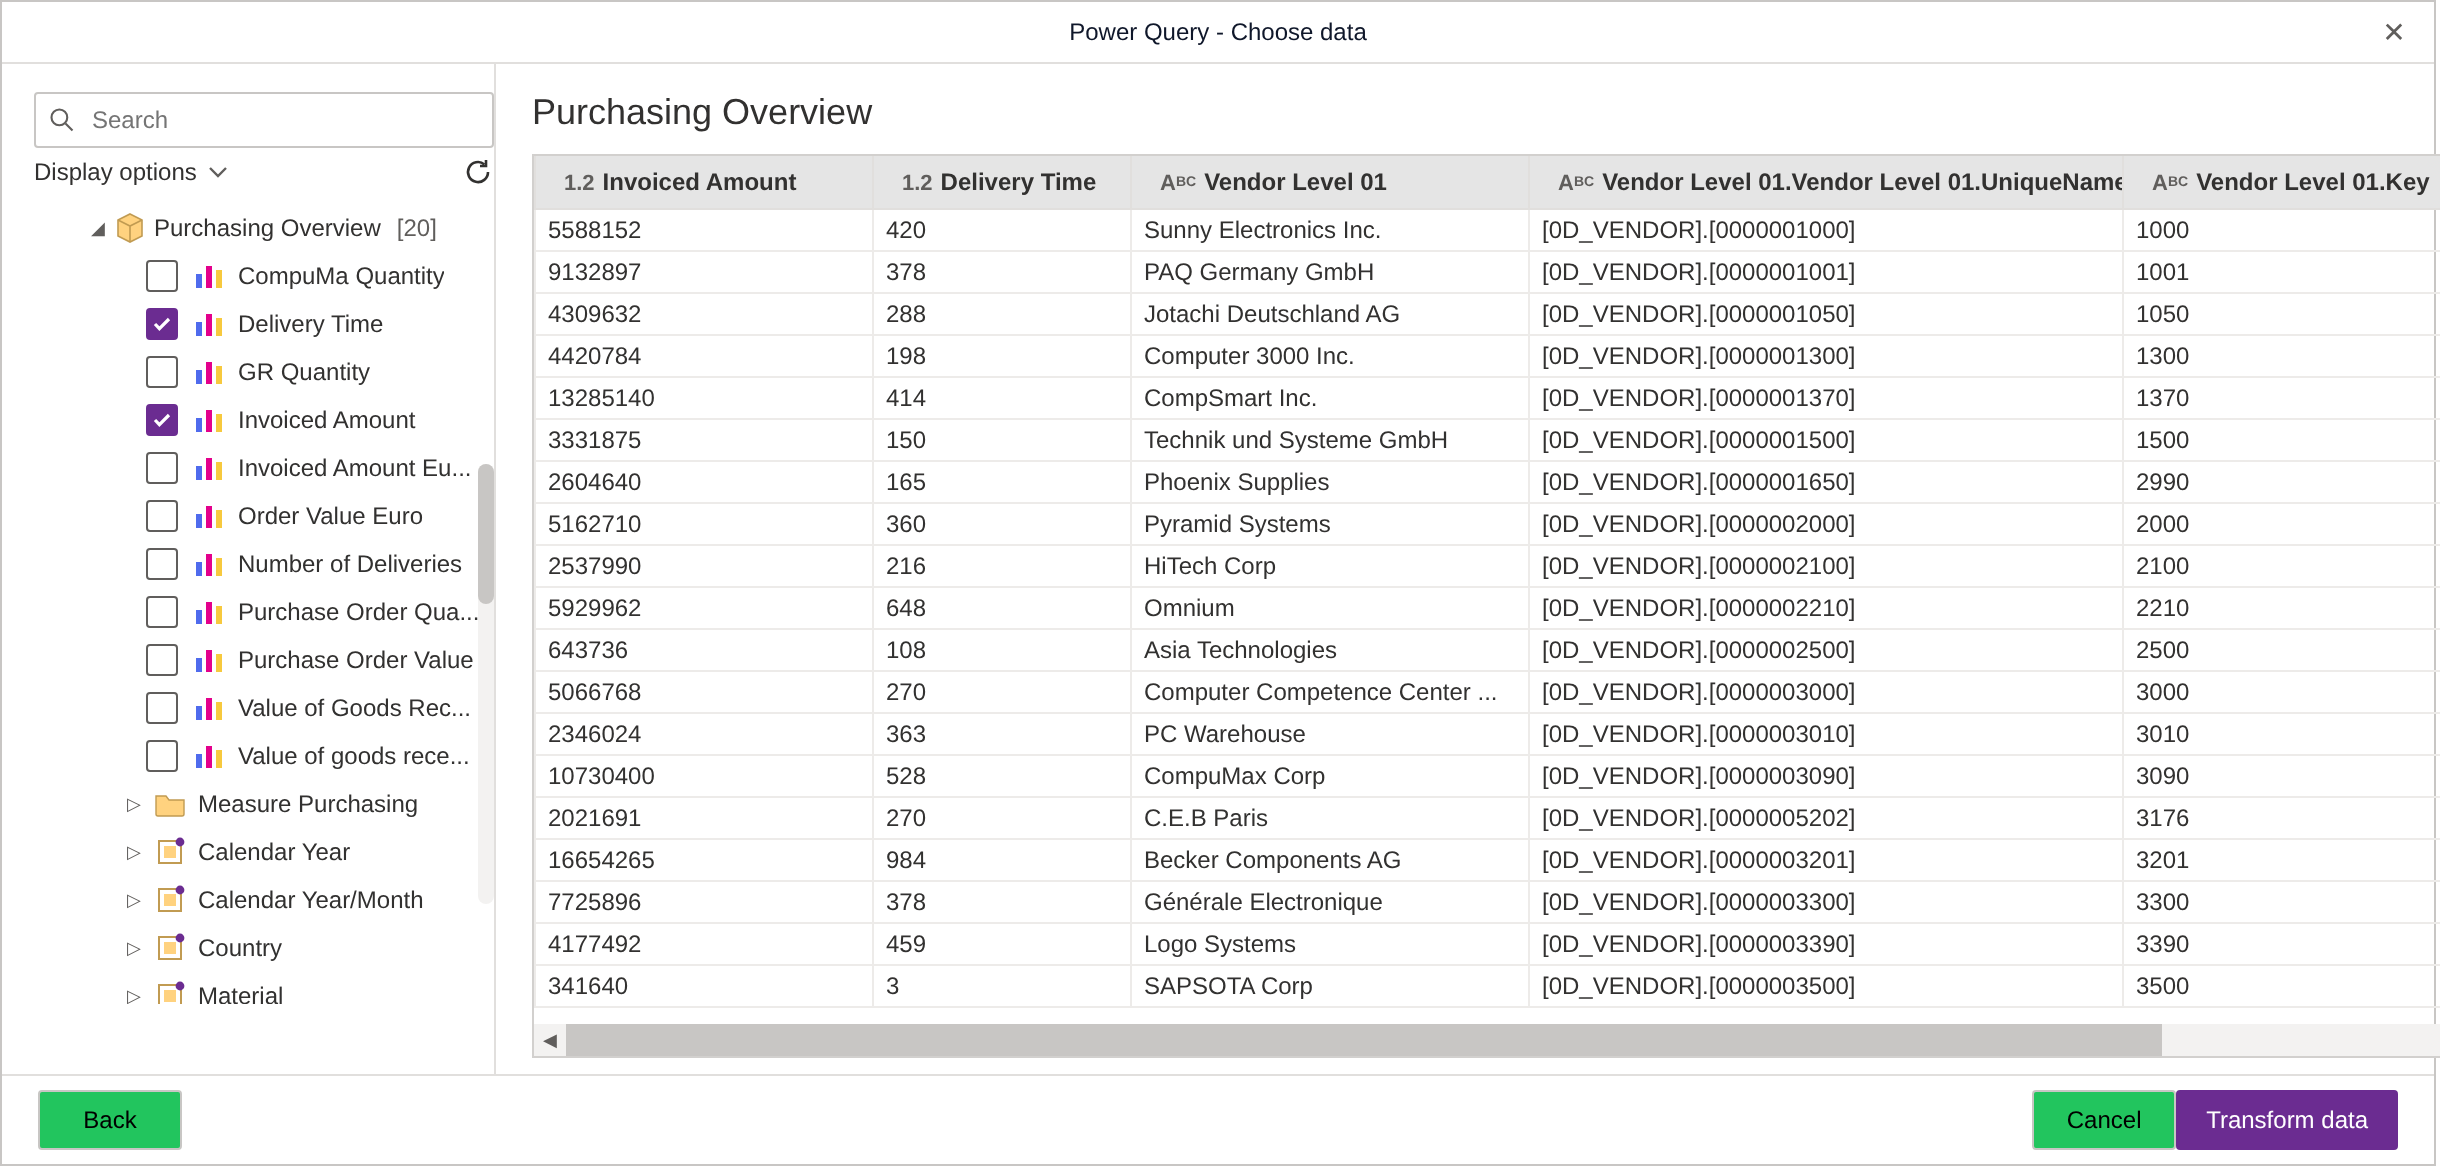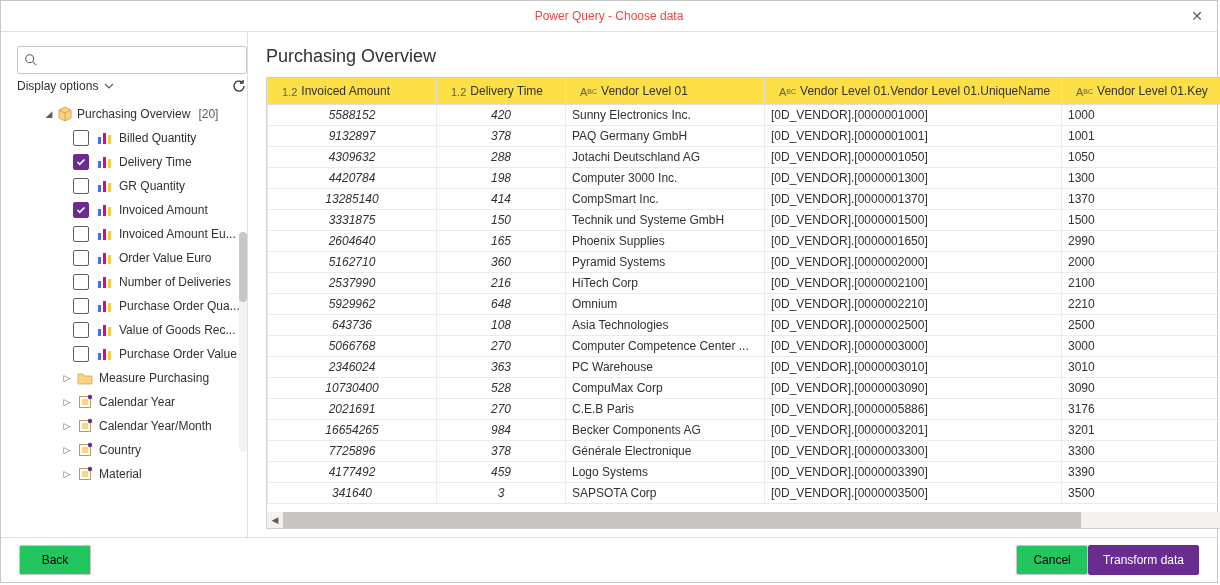--- a/index.html
+++ b/index.html
@@ -1,18 +1,18 @@
 <!DOCTYPE html>
 <html><head>
 <meta charset="utf-8">
 <style>
   html,body{margin:0;padding:0;width:1220px;height:585px;font-family:"Segoe UI",Tahoma,sans-serif;font-size:12px;color:#323130;background:#fff;overflow:hidden}
   .window{position:relative;width:1216px;height:581px;border:1px solid #c8c6c4;margin:0}
   .titlebar{height:30px;display:flex;align-items:center;justify-content:center;border-bottom:1px solid #e1dfdd;position:relative}
-  .title-text{color:#ef4444}
+  .title-text{color:#0f172a}
   .close-x{position:absolute;right:8px;top:7px;font-size:14px;color:#605e5c;cursor:pointer;width:24px;text-align:center}
   .body{display:flex;height:505px}
   
   .left{width:255px;border-right:1px solid #e1dfdd;padding:14px 0 0 16px;box-sizing:border-box;position:relative}
   .search-wrap{display:flex;align-items:center;border:1px solid #c8c6c4;border-radius:2px;width:230px;height:28px;padding:0 6px;box-sizing:border-box}
   .search-wrap svg{flex:0 0 14px}
   .search-wrap input{border:none;outline:none;flex:1;font-size:12px;color:#605e5c;margin-left:6px;background:transparent}
   .display-row{display:flex;align-items:center;width:230px;margin-top:4px}
   .display-label{color:#323130}
   .chev{margin-left:6px;display:inline-flex;align-items:center}
@@ -35,24 +35,24 @@
   .grp .exp{width:12px;text-align:center;color:#605e5c;font-size:9px;margin-right:4px}
   .folder-ic,.kf-ic{display:inline-flex;margin-right:6px}
   
   .right{flex:1;display:flex;flex-direction:column;padding:14px 18px 8px 18px;box-sizing:border-box}
   .rhead{display:flex;align-items:center}
   .ovtitle{font-size:18px;color:#323130}
   .rhead .refresh-small{margin-left:auto}
   .grid-wrap{margin-top:10px;border:1px solid #d2d0ce;flex:1;display:flex;flex-direction:column;overflow:hidden}
   .grid{flex:1;overflow:hidden;position:relative}
   .tbl{border-collapse:collapse;width:100%;table-layout:fixed}
-  .tbl th{background:#fde047;border:1px solid #e1dfdd;border-top:none;height:26px;text-align:left;font-weight:400;padding:0 14px;white-space:nowrap;overflow:hidden}
+  .tbl th{background:#e5e5e5;border:1px solid #e1dfdd;border-top:none;height:26px;text-align:left;font-weight:700;padding:0 14px;white-space:nowrap;overflow:hidden}
   .tbl th .type-ic{color:#605e5c;margin-right:4px;display:inline-flex;align-items:center;vertical-align:middle}
   .tbl td{border:1px solid #edebe9;height:20px;padding:0 6px;white-space:nowrap;overflow:hidden;text-overflow:ellipsis;font-size:12px}
-  .num{text-align:center;font-style:italic}
+  .num{text-align:left;}
   .vscroll{position:absolute;right:0;top:0;width:16px;height:100%;background:#f3f2f1}
   .vthumb{width:16px;height:300px;background:#c8c6c4}
   .hscroll{height:16px;background:#f3f2f1;display:flex;align-items:center}
   .harr{width:16px;height:16px;display:flex;align-items:center;justify-content:center;font-size:9px;color:#605e5c;cursor:pointer}
   .htrack{flex:1;height:16px;display:flex;align-items:center}
   .hthumb{height:16px;background:#c8c6c4;width:78%}
   
   .footer{height:44px;border-top:1px solid #e1dfdd;display:flex;align-items:center;padding:0 18px}
   .btn{height:30px;min-width:72px;padding:0 14px;border:1px solid #c8c6c4;background:#22c55e;border-radius:2px;font-size:12px;cursor:pointer}
   .btn.primary{background:#6b2c91;border-color:#6b2c91;color:#fff}
@@ -69,20 +69,21 @@
   </div>
 
   <div class="body">
 
     <div class="left">
       <div class="search-wrap">
         <svg width="14" height="14" viewBox="0 0 16 16">
             <circle cx="6.5" cy="6.5" r="4.5" fill="none" stroke="#605e5c" stroke-width="1.2"></circle>
             <line x1="10" y1="10" x2="14" y2="14" stroke="#605e5c" stroke-width="1.2"></line>
           </svg>
+        <input placeholder="Search" style="">
       </div>
       <div class="display-row">
         <span class="display-label">Display options</span>
         <span class="chev">
             <svg width="10" height="10" viewBox="0 0 10 10">
               <path d="M1 3l4 4 4-4" fill="none" stroke="#605e5c" stroke-width="1.2"></path>
             </svg>
           </span>
         <span class="refresh-small">
             <svg width="16" height="16" viewBox="0 0 16 16">
@@ -106,21 +107,21 @@
         </div>
           <div class="leaf">
             <span class="cb"></span>
             <span class="bars-ic">
               <svg width="16" height="14" viewBox="0 0 16 14">
                 <rect x="1" y="6" width="3" height="7" fill="#4f6bed"></rect>
                 <rect x="6" y="2" width="3" height="11" fill="#e3008c"></rect>
                 <rect x="11" y="4" width="3" height="9" fill="#f7c93e"></rect>
               </svg>
             </span>
-            <span class="leaf-label">Billed Quantity</span>
+            <span class="leaf-label">CompuMa Quantity</span>
           </div>
           <div class="leaf">
             <span class="cb checked">
               <svg width="10" height="10" viewBox="0 0 10 10">
                 <path d="M1.5 5l2.2 2.3L8.5 2.5" fill="none" stroke="#fff" stroke-width="1.6"></path>
               </svg>
             </span>
             <span class="bars-ic">
               <svg width="16" height="14" viewBox="0 0 16 14">
                 <rect x="1" y="6" width="3" height="7" fill="#4f6bed"></rect>
@@ -202,32 +203,43 @@
           </div>
           <div class="leaf">
             <span class="cb"></span>
             <span class="bars-ic">
               <svg width="16" height="14" viewBox="0 0 16 14">
                 <rect x="1" y="6" width="3" height="7" fill="#4f6bed"></rect>
                 <rect x="6" y="2" width="3" height="11" fill="#e3008c"></rect>
                 <rect x="11" y="4" width="3" height="9" fill="#f7c93e"></rect>
               </svg>
             </span>
+            <span class="leaf-label">Purchase Order Value</span>
+          </div>
+          <div class="leaf">
+            <span class="cb"></span>
+            <span class="bars-ic">
+              <svg width="16" height="14" viewBox="0 0 16 14">
+                <rect x="1" y="6" width="3" height="7" fill="#4f6bed"></rect>
+                <rect x="6" y="2" width="3" height="11" fill="#e3008c"></rect>
+                <rect x="11" y="4" width="3" height="9" fill="#f7c93e"></rect>
+              </svg>
+            </span>
             <span class="leaf-label">Value of Goods Rec...</span>
           </div>
           <div class="leaf">
             <span class="cb"></span>
             <span class="bars-ic">
               <svg width="16" height="14" viewBox="0 0 16 14">
                 <rect x="1" y="6" width="3" height="7" fill="#4f6bed"></rect>
                 <rect x="6" y="2" width="3" height="11" fill="#e3008c"></rect>
                 <rect x="11" y="4" width="3" height="9" fill="#f7c93e"></rect>
               </svg>
             </span>
-            <span class="leaf-label">Purchase Order Value</span>
+            <span class="leaf-label">Value of goods rece...</span>
           </div>
           <div class="grp">
             <span class="exp">▷</span>
             <span class="folder-ic">
               <svg width="16" height="14" viewBox="0 0 16 14">
                 <path d="M1 3h5l1.5 2H15v7a1 1 0 0 1-1 1H2a1 1 0 0 1-1-1z" fill="#ffd27f" stroke="#c19b52" stroke-width="0.7"></path>
               </svg>
             </span>
             <span>Measure Purchasing</span>
           </div>
@@ -415,21 +427,21 @@
                   <td class="num">528</td>
                   <td>CompuMax Corp</td>
                   <td>[0D_VENDOR].[0000003090]</td>
                   <td>3090</td>
                   <td>CompuMa</td>
                 </tr>
                 <tr>
                   <td class="num">2021691</td>
                   <td class="num">270</td>
                   <td>C.E.B Paris</td>
-                  <td>[0D_VENDOR].[0000005886]</td>
+                  <td>[0D_VENDOR].[0000005202]</td>
                   <td>3176</td>
                   <td>C.E.B Paris</td>
                 </tr>
                 <tr>
                   <td class="num">16654265</td>
                   <td class="num">984</td>
                   <td>Becker Components AG</td>
                   <td>[0D_VENDOR].[0000003201]</td>
                   <td>3201</td>
                   <td>Becker Con</td>

